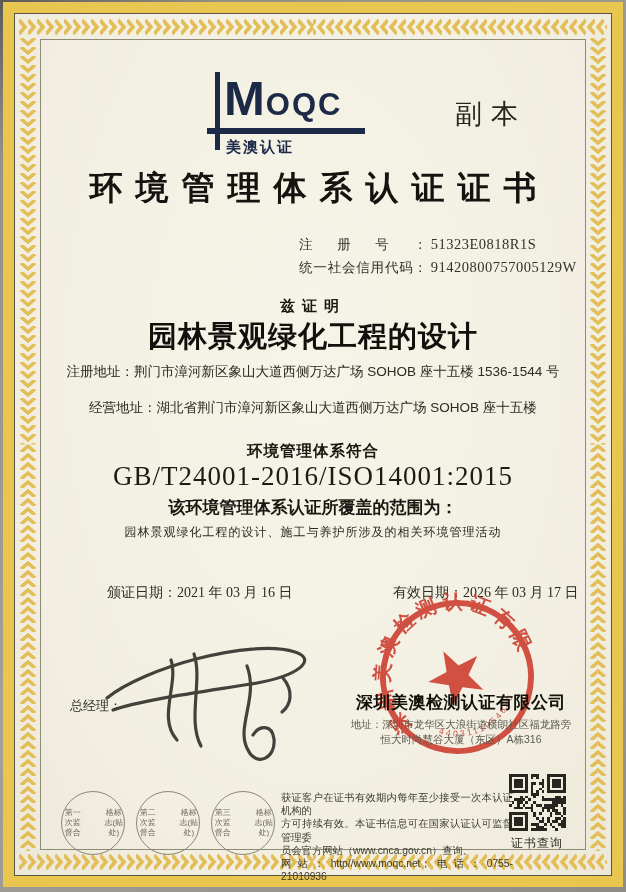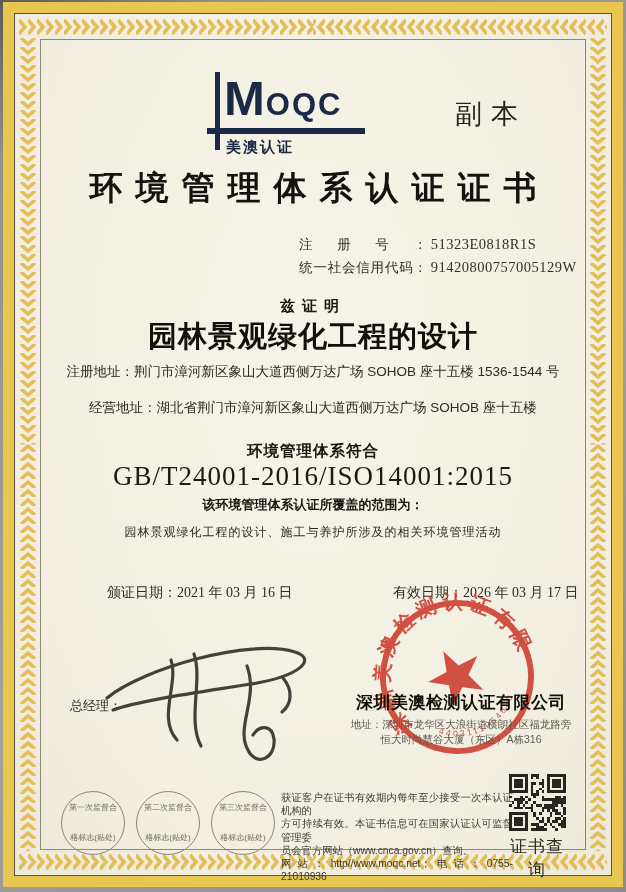--- a/index.html
+++ b/index.html
@@ -43,47 +43,47 @@
   .reg .lbl{display:inline-block;width:128px;text-align:justify;text-align-last:justify;vertical-align:bottom;}
   .reg .val{font-family:"Liberation Serif",serif;font-size:14.5px;letter-spacing:.5px;text-align:right;}
 
   .intro{top:257px;font-size:15px;font-weight:bold;letter-spacing:7px;color:#181711;}
   .company{top:277px;font-size:29px;font-weight:bold;color:#11100c;letter-spacing:1px;}
   .addr1{top:323px;font-size:13.5px;color:#2c2a23;}
   .addr2{top:359px;font-size:13.5px;color:#2c2a23;}
 
   .conform{top:401px;font-size:15.5px;font-weight:bold;color:#181711;letter-spacing:1px;}
   .stdcode{top:421px;font-family:"Liberation Serif",serif;font-size:27px;color:#1c1b15;letter-spacing:1px;}
-  .scope-intro{top:456px;font-size:13px;font-weight:bold;color:#181711;}
+  .scope-intro{top:456px;font-size:17px;font-weight:bold;color:#181711;}
   .scope{top:484px;font-size:12px;font-family:"Liberation Serif",serif;color:#2c2a23;letter-spacing:1px;}
 
   .dates{top:544px;font-size:14px;color:#2c2a23;}
   .date-issue{left:66px;}
   .date-valid{left:352px;}
   .dates .val{font-family:"Liberation Serif",serif;}
 
   .role{left:29px;top:657px;font-size:13px;color:#2c2a23;}
   .sig{left:58px;top:592px;width:232px;height:132px;}
 
   .issuer{left:292px;top:651px;width:256px;text-align:center;}
   .issuer .co{font-size:17px;font-weight:bold;color:#111009;letter-spacing:.5px;}
   .issuer .ad{font-size:10.5px;color:#5c594e;line-height:14.5px;margin-top:3px;}
 
   .stamp{left:330px;top:551px;width:172px;height:172px;transform:rotate(-28deg);opacity:.87;}
 
   .seal{top:751px;width:62px;height:62px;border:1px solid #8b8676;border-radius:50%;
-        display:flex;flex-direction:column;align-items:center;justify-content:center;
+        display:flex;flex-direction:row;align-items:center;justify-content:center;
         font-size:8px;color:#6e6a5c;line-height:10px;text-align:center;gap:20px;}
   .seal-1{left:20px;} .seal-2{left:95px;} .seal-3{left:170px;}
 
   .notice{left:240px;top:751px;width:232px;font-size:10.3px;line-height:13.2px;color:#3e3b30;text-align:justify;}
   .qr-wrap{left:466px;top:734px;width:60px;text-align:center;}
   .qr{width:57px;height:57px;margin:0 auto;}
   .qr svg{display:block;width:57px;height:57px;}
-  .qr-cap{font-size:17px;color:#2c2a23;margin-top:4px;letter-spacing:1px;}
+  .qr-cap{font-size:12px;color:#2c2a23;margin-top:4px;letter-spacing:1px;}
 </style>
 </head>
 <body>
 
 <svg width="0" height="0" style="position:absolute" aria-hidden="true">
   <defs>
     <pattern id="pR" patternUnits="userSpaceOnUse" width="9" height="18">
       <path d="M0,2 L6,9 L0,16" fill="none" stroke="#e3bd55" stroke-width="3.6"></path>
     </pattern>
     <pattern id="pL" patternUnits="userSpaceOnUse" width="9" height="18">

